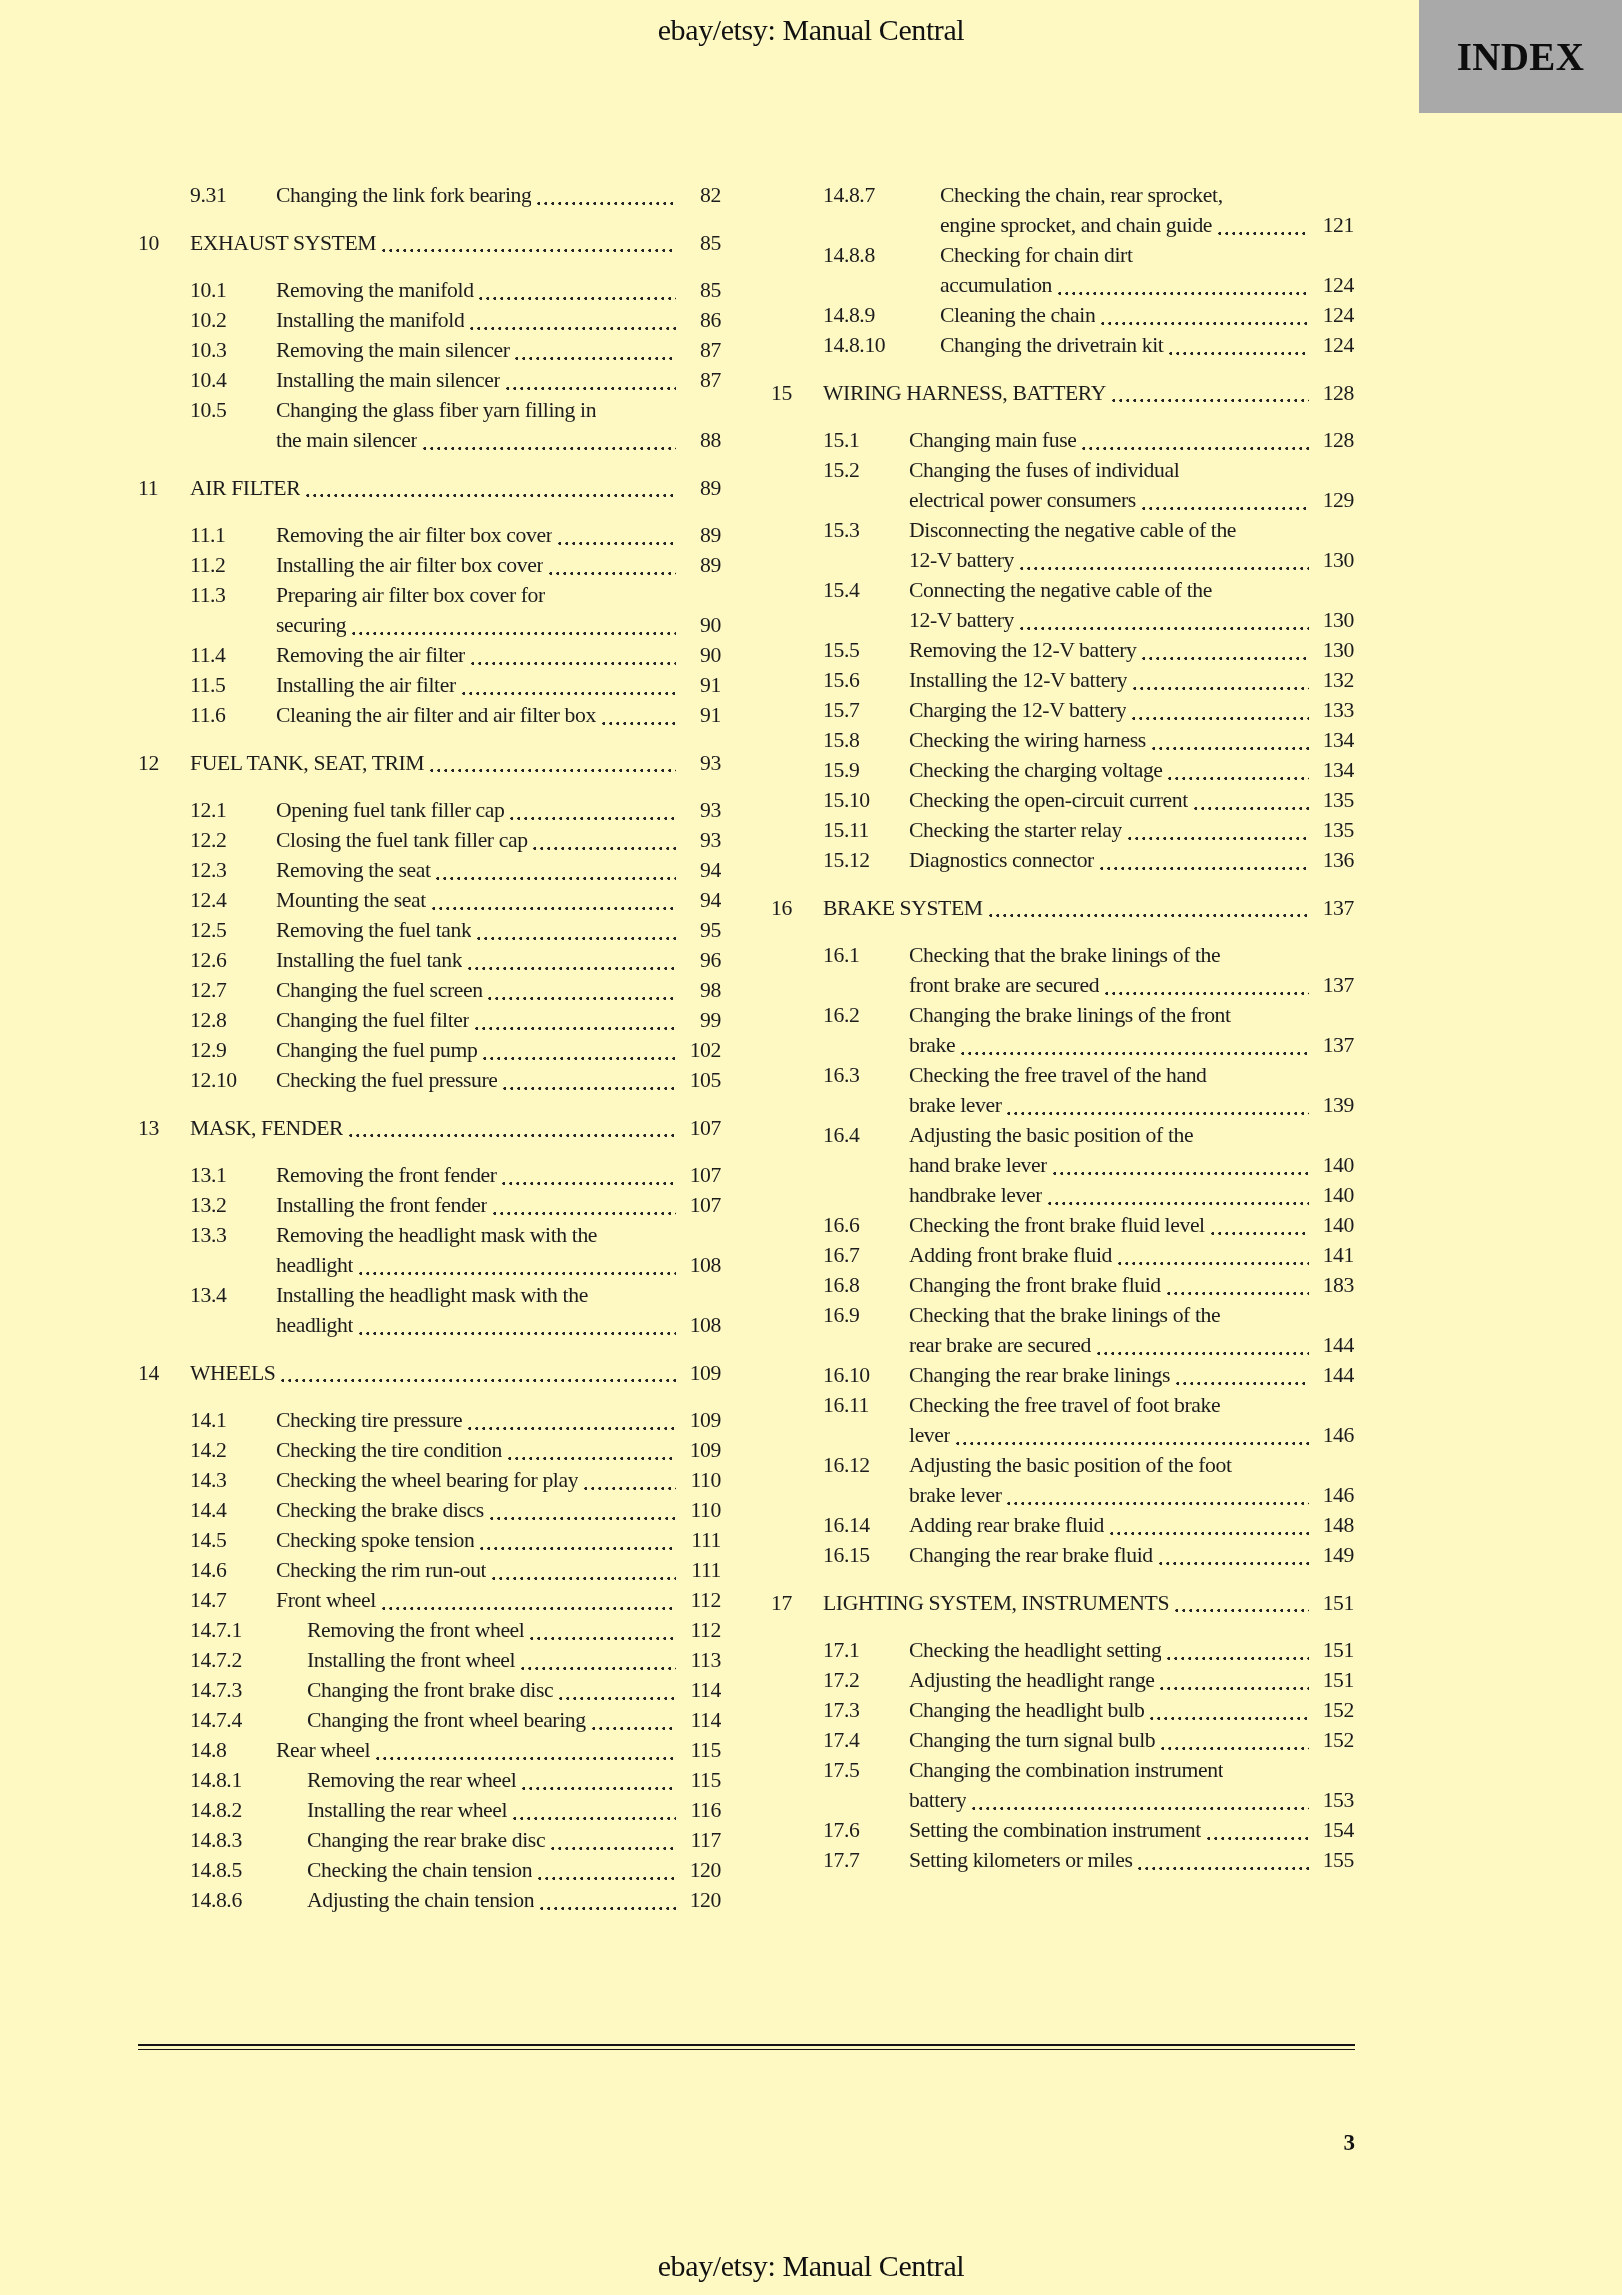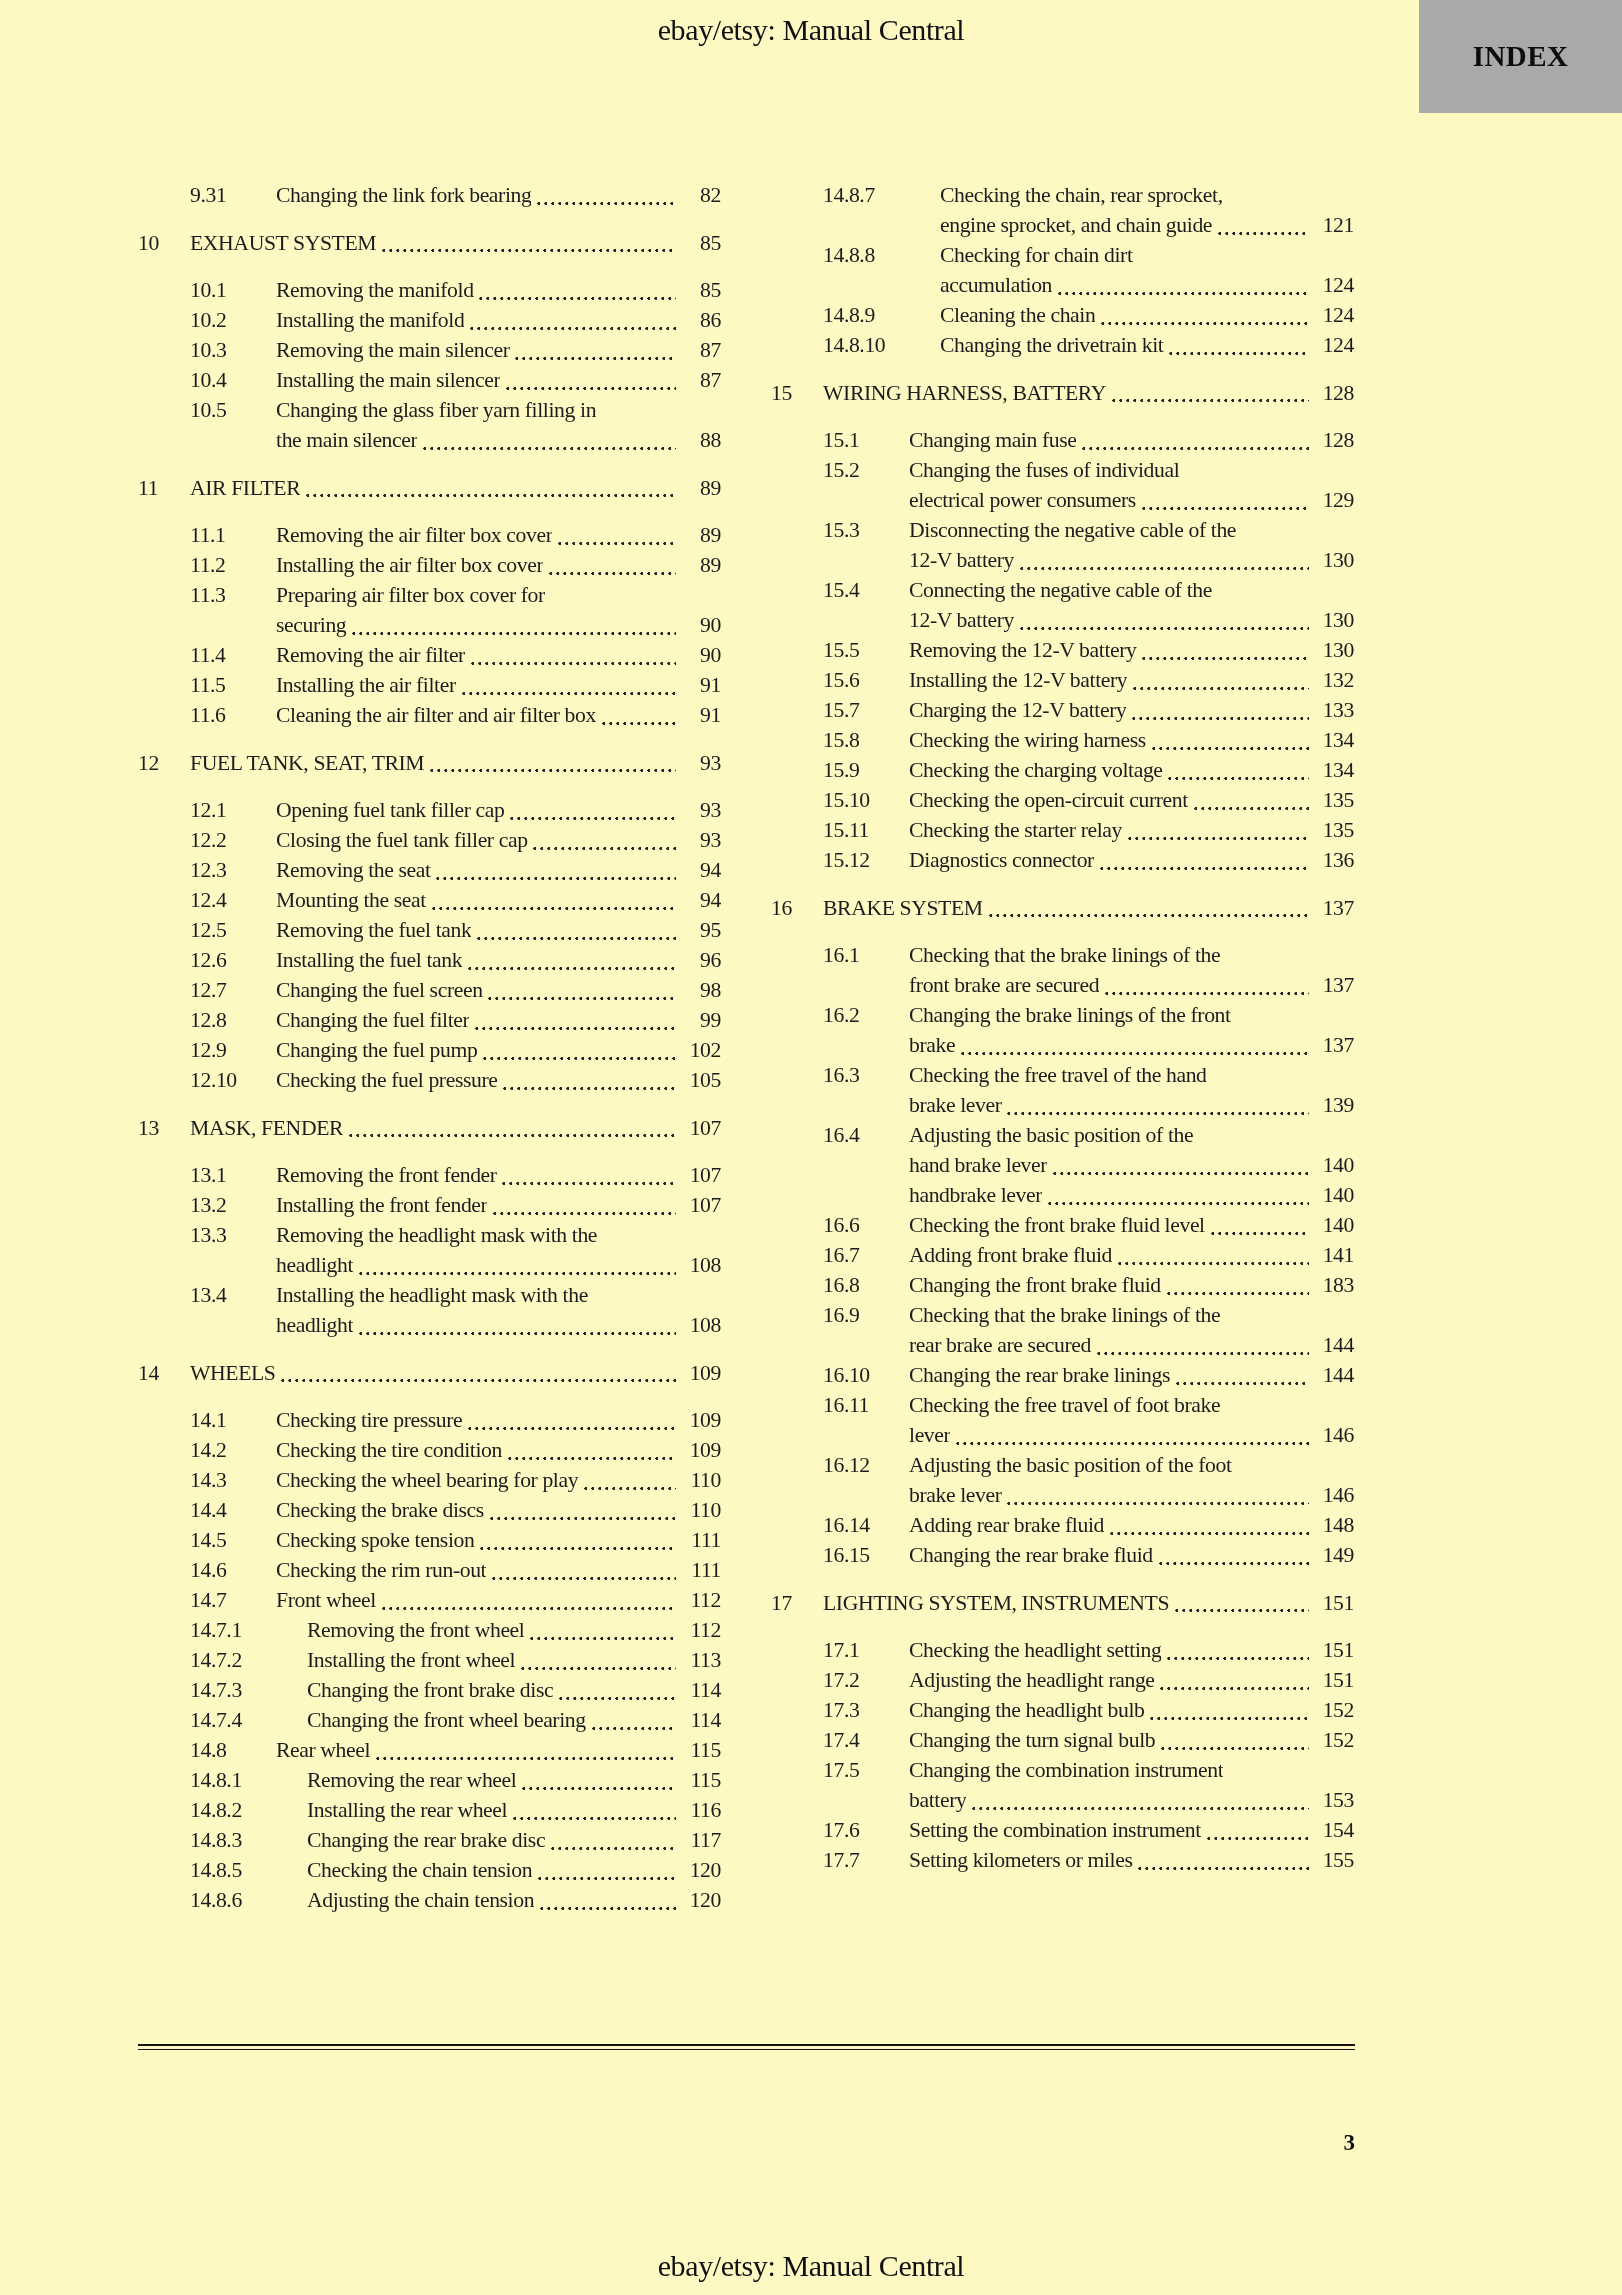--- a/index.html
+++ b/index.html
@@ -23,21 +23,21 @@
   .index-badge {
     position: absolute;
     top: 0; left: 1419px;
     width: 203px; height: 113px;
     background: #a9a9a9;
     display: flex;
     align-items: center;
     justify-content: center;
   }
   .index-badge span {
-    font-size: 29px;
+    font-size: 39px;
     font-weight: 700;
     letter-spacing: 0.4px;
     color: #0d0d0d;
   }
   .toc {
     position: absolute;
     top: 180px; left: 138px;
     width: 1217px;
     display: flex;
   }

